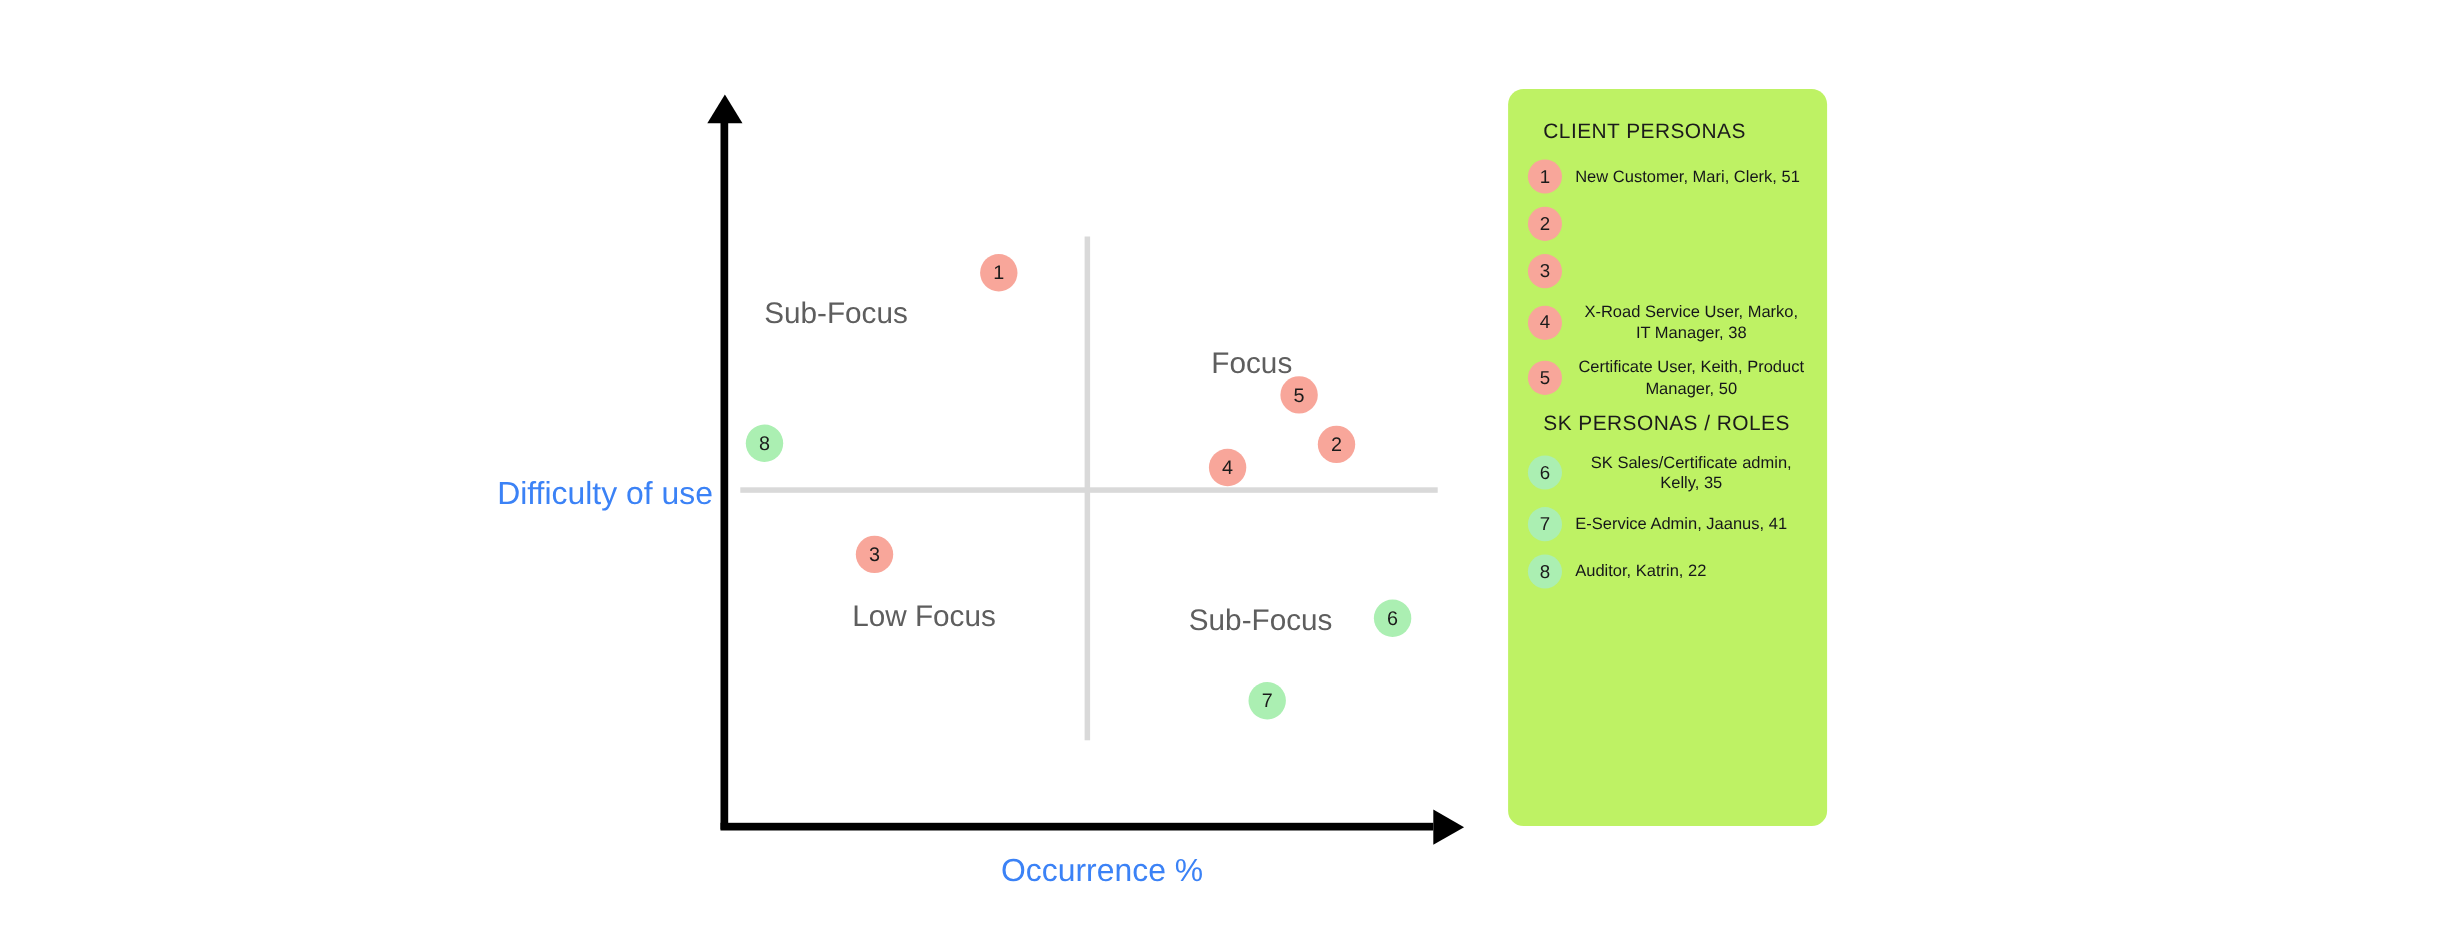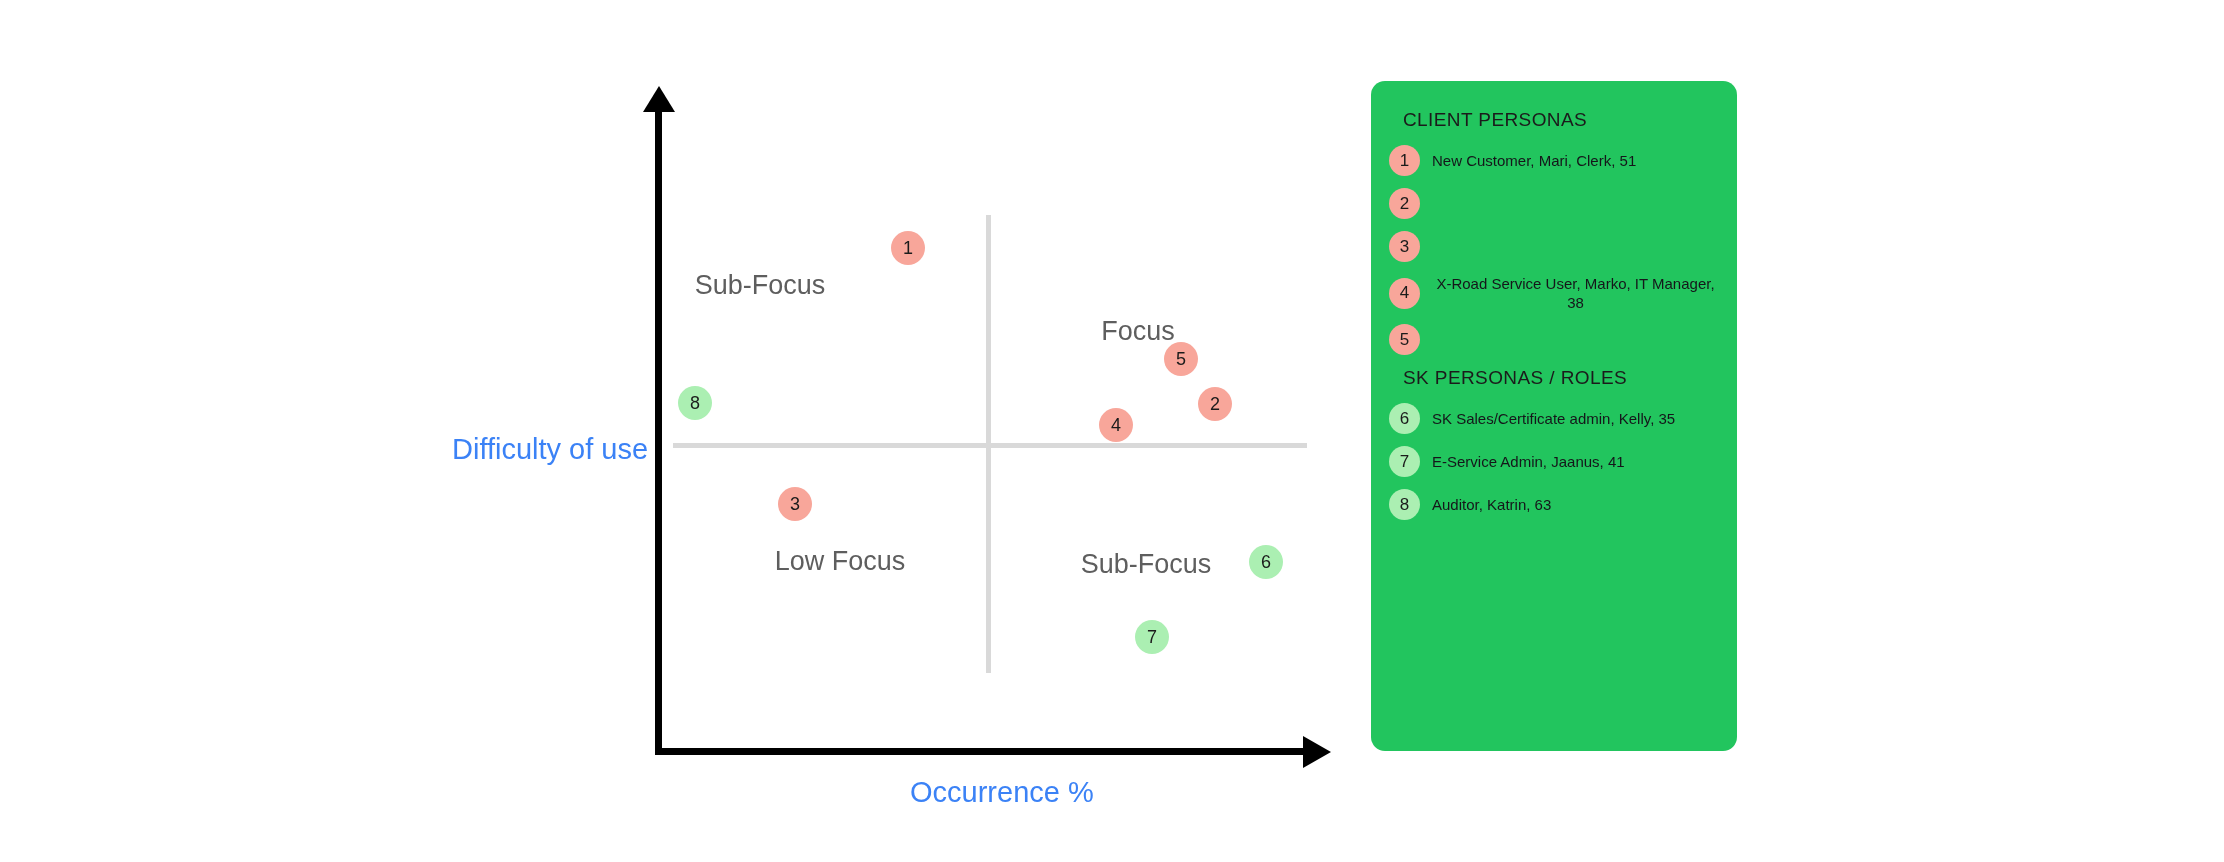--- a/index.html
+++ b/index.html
@@ -118,23 +118,23 @@
     justify-content: center;
     font-size: 18px;
     color: #1b1b1b;
   }
 
   
   .legend-panel {
     position: absolute;
     left: 1371px;
     top: 81px;
-    width: 366px;
+    width: 290px;
     height: 670px;
-    background: #22c55e;
+    background: #bef264;
     border-radius: 14px;
     box-sizing: border-box;
     padding: 28px 18px 0 18px;
   }
   .legend-section-title {
     font-size: 19px;
     letter-spacing: 0.4px;
     color: #1b1b1b;
     margin: 0 0 14px 14px;
   }
@@ -218,33 +218,34 @@
           </li>
           <li class="legend-item">
             <span class="legend-dot" style="background: rgb(248, 166, 154);">3</span>
           </li>
           <li class="legend-item">
             <span class="legend-dot" style="background: rgb(248, 166, 154);">4</span>
             <span class="legend-text">X-Road Service User, Marko, IT Manager, 38</span>
           </li>
           <li class="legend-item">
             <span class="legend-dot" style="background: rgb(248, 166, 154);">5</span>
+            <span class="legend-text">Certificate User, Keith, Product Manager, 50</span>
           </li>
         </ul>
         <div class="legend-section-title second">SK PERSONAS / ROLES</div>
         <ul class="legend-list">
           <li class="legend-item">
             <span class="legend-dot" style="background: rgb(171, 239, 178);">6</span>
             <span class="legend-text">SK Sales/Certificate admin, Kelly, 35</span>
           </li>
           <li class="legend-item">
             <span class="legend-dot" style="background: rgb(171, 239, 178);">7</span>
             <span class="legend-text">E-Service Admin, Jaanus, 41</span>
           </li>
           <li class="legend-item">
             <span class="legend-dot" style="background: rgb(171, 239, 178);">8</span>
-            <span class="legend-text">Auditor, Katrin, 63</span>
+            <span class="legend-text">Auditor, Katrin, 22</span>
           </li>
         </ul>
       </div>
   </div>
 
 </div>
 
 </body></html>

